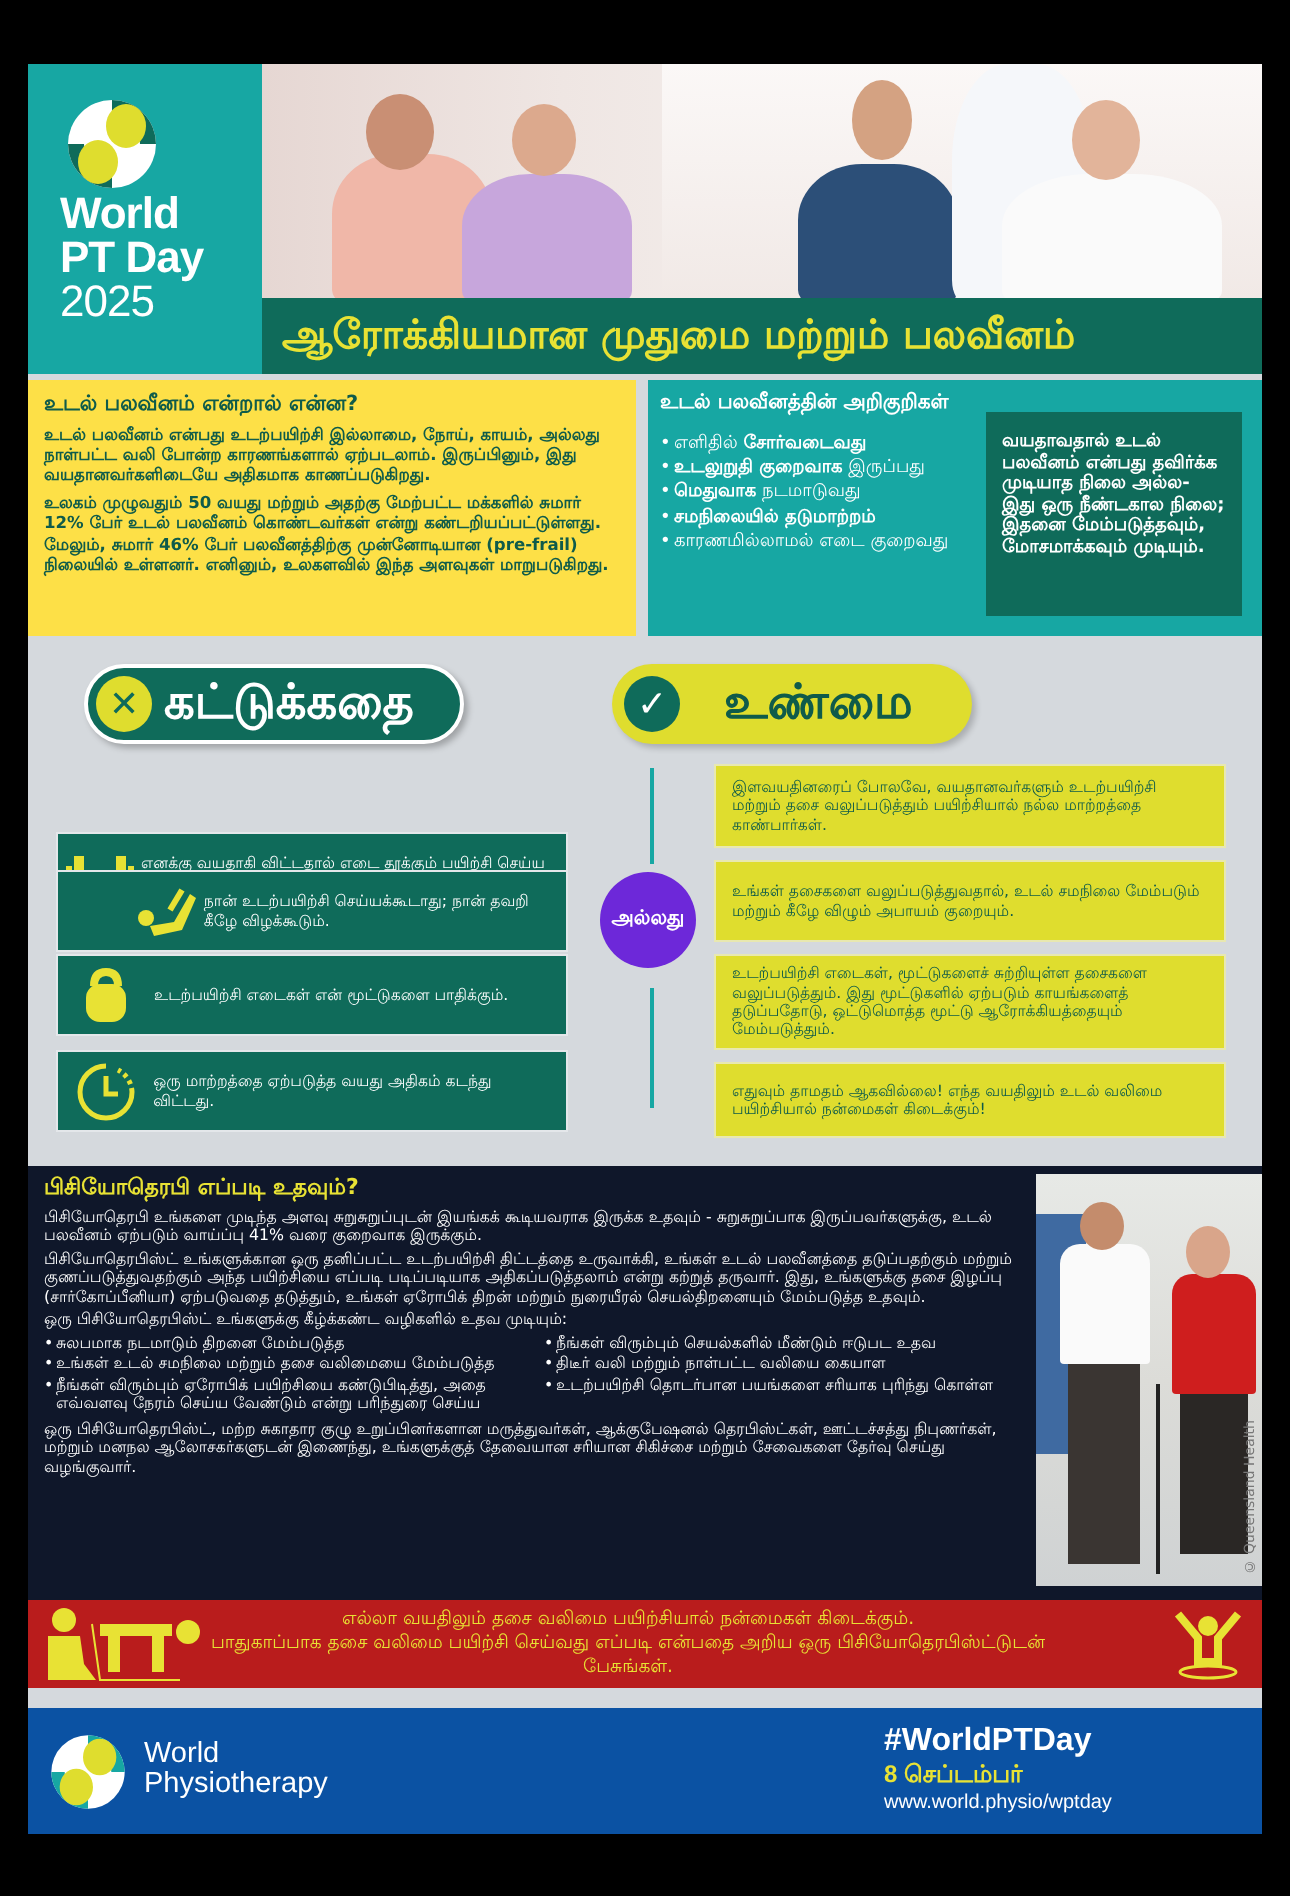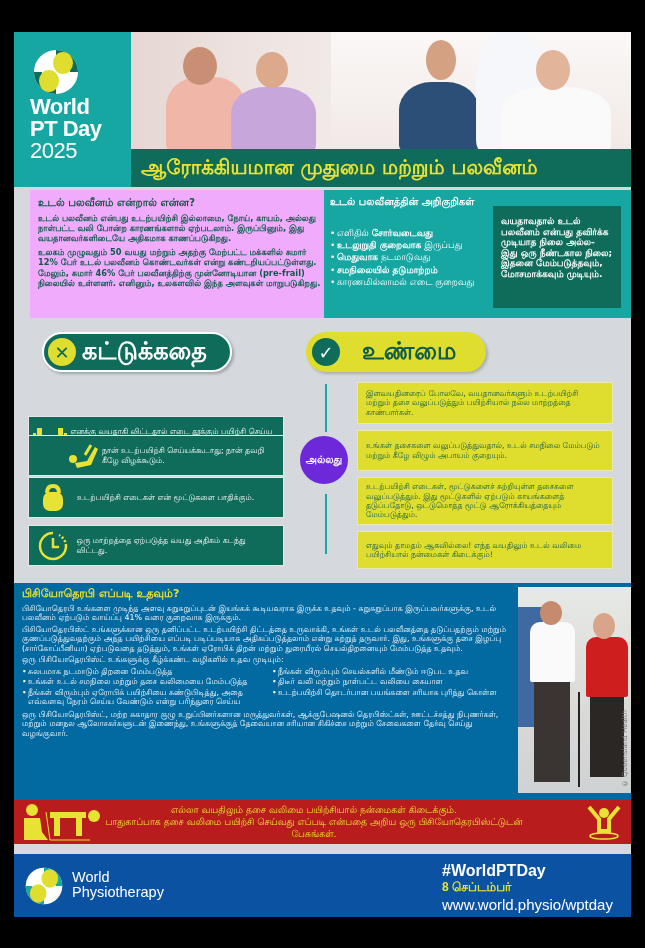--- a/index.html
+++ b/index.html
@@ -18,25 +18,25 @@
     .photo { position: absolute; left: 117px; top: 0; width: 500px; height: 117px;
       background: linear-gradient(90deg, #e6d7d3 0%, #efe6e3 30%, #f4eeec 55%, #f6f1ef 80%, #e8dcd6 100%); overflow: hidden; }
     .photo .window { position:absolute; top:0; left:200px; width:300px; height:117px; background: linear-gradient(180deg,#fbf8f7,#f1e9e6); }
     .person { position:absolute; border-radius: 40% 40% 10% 10%; }
     .head { position:absolute; border-radius:50%; background:#d7a488; }
     .title-bar { position: absolute; left: 117px; top: 117px; width: 500px; height: 38px; background: #0f6b5a;
       color: #e8e234; font-size: 20px; font-weight: bold; display:flex; align-items:center; padding-left: 10px; }
 
     
     .info-row { position: absolute; left: 0; top: 158px; width: 617px; height: 130px; }
-    .frailty-box { position: absolute; left: 16px; top: 0; width: 304px; height: 128px; background: #f0abfc; color:#0f5b4a; padding: 6px 8px; }
+    .frailty-box { position: absolute; left: 0; top: 0; width: 304px; height: 128px; background: #fde047; color:#0f5b4a; padding: 6px 8px; }
     .frailty-box h3 { font-size: 10.5px; font-weight: bold; margin-bottom: 3px; }
     .frailty-box p { font-size: 8.3px; font-weight: bold; line-height: 1.22; margin-bottom: 4px; }
     .signs-box { position: absolute; left: 310px; top: 0; width: 307px; height: 128px; background: #17a7a3; padding: 6px 6px; color:#fff; }
-    .signs-box h3 { font-size: 10px; font-weight: bold; line-height:1.15; width: 165px; margin-bottom: 20px; }
+    .signs-box h3 { font-size: 10px; font-weight: bold; line-height:1.15; width: 165px; margin-bottom: 9px; }
     .signs-box ul { list-style:none; width:170px; }
     .signs-box li { font-size: 9px; line-height:1.15; margin-bottom: 2px; padding-left: 7px; position:relative; }
     .signs-box li::before { content:"•"; position:absolute; left:0; top:0; }
     .signs-box li b { font-weight:bold; }
     .note-box { position: absolute; right: 10px; top: 16px; width: 128px; height: 102px; background: #0f6b5a; color:#fff; padding: 10px 8px; font-size: 9px; font-weight:bold; line-height:1.18; }
 
     
     .mf { position:absolute; left:0; top:292px; width:617px; height:250px; background:#d5d9dd; }
     .pill { position:absolute; top:8px; height:40px; border-radius: 20px; display:flex; align-items:center; font-weight:bold; font-size: 24px; }
     .pill-myth { left:28px; width:190px; background:#0f6b5a; color:#fff; border:2px solid #fff; box-shadow: 2px 2px 3px rgba(0,0,0,0.25); }
@@ -47,21 +47,21 @@
 
     .myth-card { position:absolute; left:14px; width:256px; height:41px; background:#0f6b5a; border:1px solid #e4e7ea; display:flex; align-items:center; color:#fff; }
     .myth-card .ic { width:48px; height:41px; display:flex; align-items:center; justify-content:center; }
     .myth-card .tx { font-size: 7.8px; line-height: 1.2; padding-right:6px; }
     .fact-card { position:absolute; left:343px; width:256px; background:#dfdd2e; border:1px solid #e8e8b0; color:#0f5b4a; font-size:7.8px; line-height:1.2; padding: 6px 8px; display:flex; align-items:center; }
 
     .vline { position:absolute; left:311px; width:2px; background:#17a7a3; }
     .or-circle { position:absolute; left:286px; top:112px; width:48px; height:48px; border-radius:50%; background:#6d28d9; color:#fff; font-size:10px; font-weight:bold; display:flex; align-items:center; justify-content:center; }
 
     
-    .help { position:absolute; left:0; top:551px; width:617px; height:252px; background:#0369a1; }
+    .help { position:absolute; left:0; top:551px; width:617px; height:252px; background:#0f172a; }
     .help-text { position:absolute; left:8px; top:4px; width:490px; color:#fff; }
     .help-text h3 { color:#e8e234; font-size:11px; font-weight:bold; margin-bottom: 3px; }
     .help-text p { font-size:7.9px; line-height:1.2; margin-bottom:2px; }
     .help-cols { display:flex; gap: 10px; margin: 1px 0 2px; }
     .help-cols ul { list-style:none; width:240px; }
     .help-cols li { font-size:7.9px; line-height:1.2; padding-left:6px; position:relative; margin-bottom:1px; }
     .help-cols li::before { content:"•"; position:absolute; left:0; }
     .help-photo { position:absolute; left:504px; top:4px; width:113px; height:206px;
       background: linear-gradient(180deg,#e7e9e6 0%, #dcdcd8 50%, #cfd2d3 100%); overflow:hidden; }
     .help-photo .wall { position:absolute; left:0; top:20px; width:25px; height:120px; background:#3f6aa1; }
@@ -73,21 +73,21 @@
     .banner .ic-left { position:absolute; left:6px; top:2px; width:82px; height:40px; }
     .banner .ic-right { position:absolute; right:8px; top:3px; width:38px; height:38px; }
 
     
     .footer { position:absolute; left:0; top:822px; width:617px; height:63px; background:#0b52a3; color:#fff; }
     .footer .fl-mark { position:absolute; left:10px; top:12px; width:40px; height:40px; }
     .footer .fl-text { position:absolute; left:58px; top:16px; font-family:"Liberation Sans",sans-serif; font-size:14.5px; line-height:1.05; }
     .footer .fr { position:absolute; left:428px; top:8px; font-family:"Liberation Sans",sans-serif; }
     .footer .hashtag { font-size:16px; font-weight:bold; line-height:1.1; }
     .footer .date { font-size:12px; color:#e8e234; font-weight:bold; line-height:1.3; }
-    .footer .url { font-size:15px; line-height:1.3; }
+    .footer .url { font-size:10px; line-height:1.3; }
   </style>
 </head>
 <body>
 
 <div class="page">
 
   <div class="header">
     <div class="logo-box">
       <svg class="logo-mark" viewBox="0 0 48 48">
         <circle cx="24" cy="24" r="22" fill="#fff"></circle>

